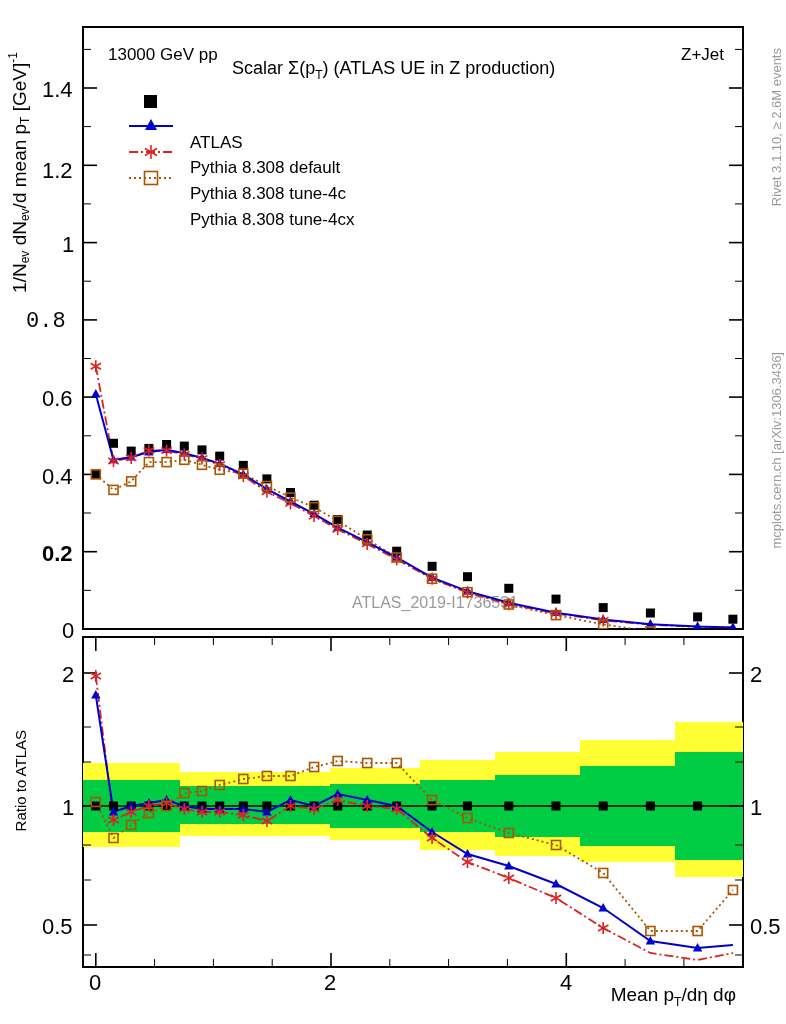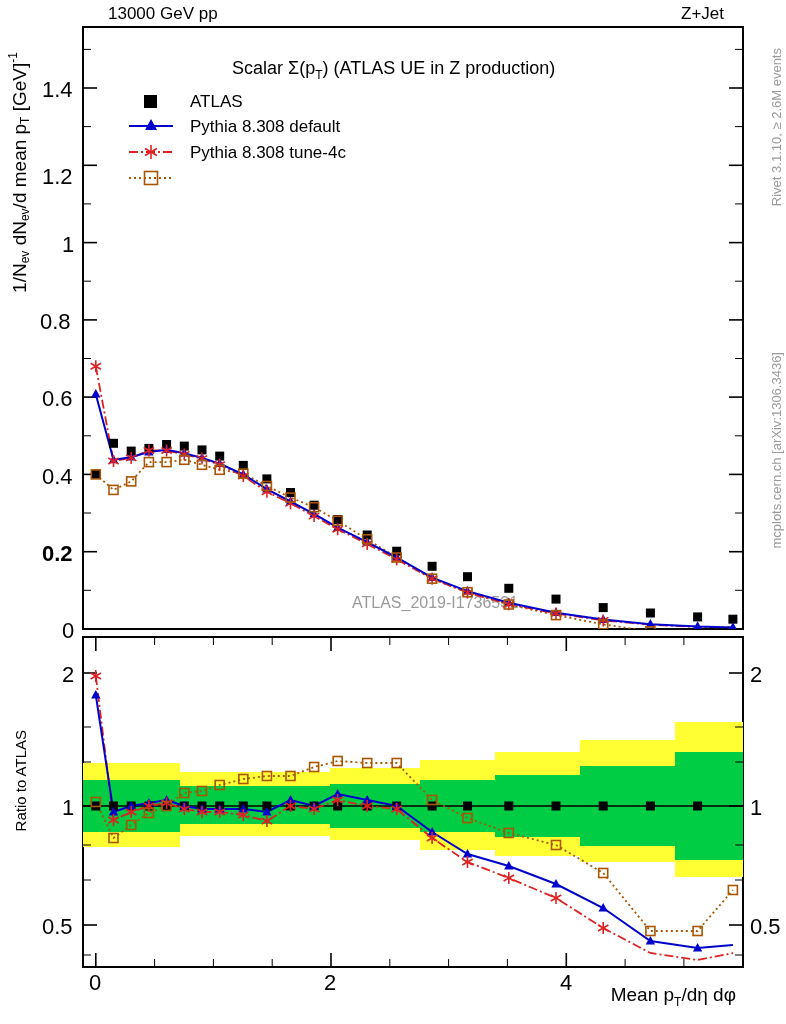--- a/index.html
+++ b/index.html
@@ -1,19 +1,19 @@
 <!DOCTYPE html>
 <html><head>
 <meta charset="utf-8">
 <style>
   html,body{margin:0;padding:0;background:#fff;}
   body{width:786px;height:1024px;font-family:"Liberation Sans",sans-serif;color:#000;}
   #root{position:relative;width:786px;height:1024px;overflow:hidden;}
   .abs{position:absolute;}
-  .txt{font-size:17px;white-space:nowrap;}
+  .txt{font-size:17px;white-space:nowrap;margin-top:41px;}
   .small{font-size:13px;}
   .tick{font-size:22px;}
   .vert{writing-mode:vertical-rl;transform:rotate(180deg);}
   .gray{color:#9a9a9a;}
   svg{display:block;}
 </style>
 </head>
 <body>
 
 <div id="root">
@@ -544,28 +544,29 @@
           <line x1="157" y1="148.5" x2="145" y2="155.5"></line>
       </g>
       <line x1="129" y1="178" x2="173" y2="178" stroke="#aa5500" stroke-width="1.8" stroke-dasharray="2,3"></line>
       <rect x="144.5" y="171.5" width="13" height="13" fill="none" stroke="#aa5500" stroke-width="1.6"></rect>
     </g>
   </svg>
 
   <div class="abs txt" style="left:190px;top:92px;">ATLAS</div>
   <div class="abs txt" style="left:190px;top:117px;">Pythia 8.308 default</div>
   <div class="abs txt" style="left:190px;top:143px;">Pythia 8.308 tune-4c</div>
+  <div class="abs txt" style="left:190px;top:169px;">Pythia 8.308 tune-4cx</div>
 
   <div class="abs tick" style="left:62px;top:618px;">0</div>
   <div class="abs tick" style="left:42px;top:541px;font-weight:bold;">0.2</div>
   <div class="abs tick" style="left:42px;top:464px;">0.4</div>
   <div class="abs tick" style="left:42px;top:386px;">0.6</div>
-  <div class="abs tick" style="left:40px;top:309px;">0.8</div>
+  <div class="abs tick" style="left:26px;top:309px;font-family:Liberation Mono, monospace;">0.8</div>
   <div class="abs tick" style="left:62px;top:232px;">1</div>
-  <div class="abs tick" style="left:42px;top:164px;">1.2</div>
+  <div class="abs tick" style="left:42px;top:158px;">1.2</div>
   <div class="abs tick" style="left:42px;top:77px;">1.4</div>
 
   <div class="abs tick" style="left:42px;top:914px;">0.5</div>
   <div class="abs tick" style="left:62px;top:795px;">1</div>
   <div class="abs tick" style="left:62px;top:662px;">2</div>
 
   <div class="abs tick" style="left:750px;top:914px;">0.5</div>
   <div class="abs tick" style="left:750px;top:795px;">1</div>
   <div class="abs tick" style="left:750px;top:662px;">2</div>
 

